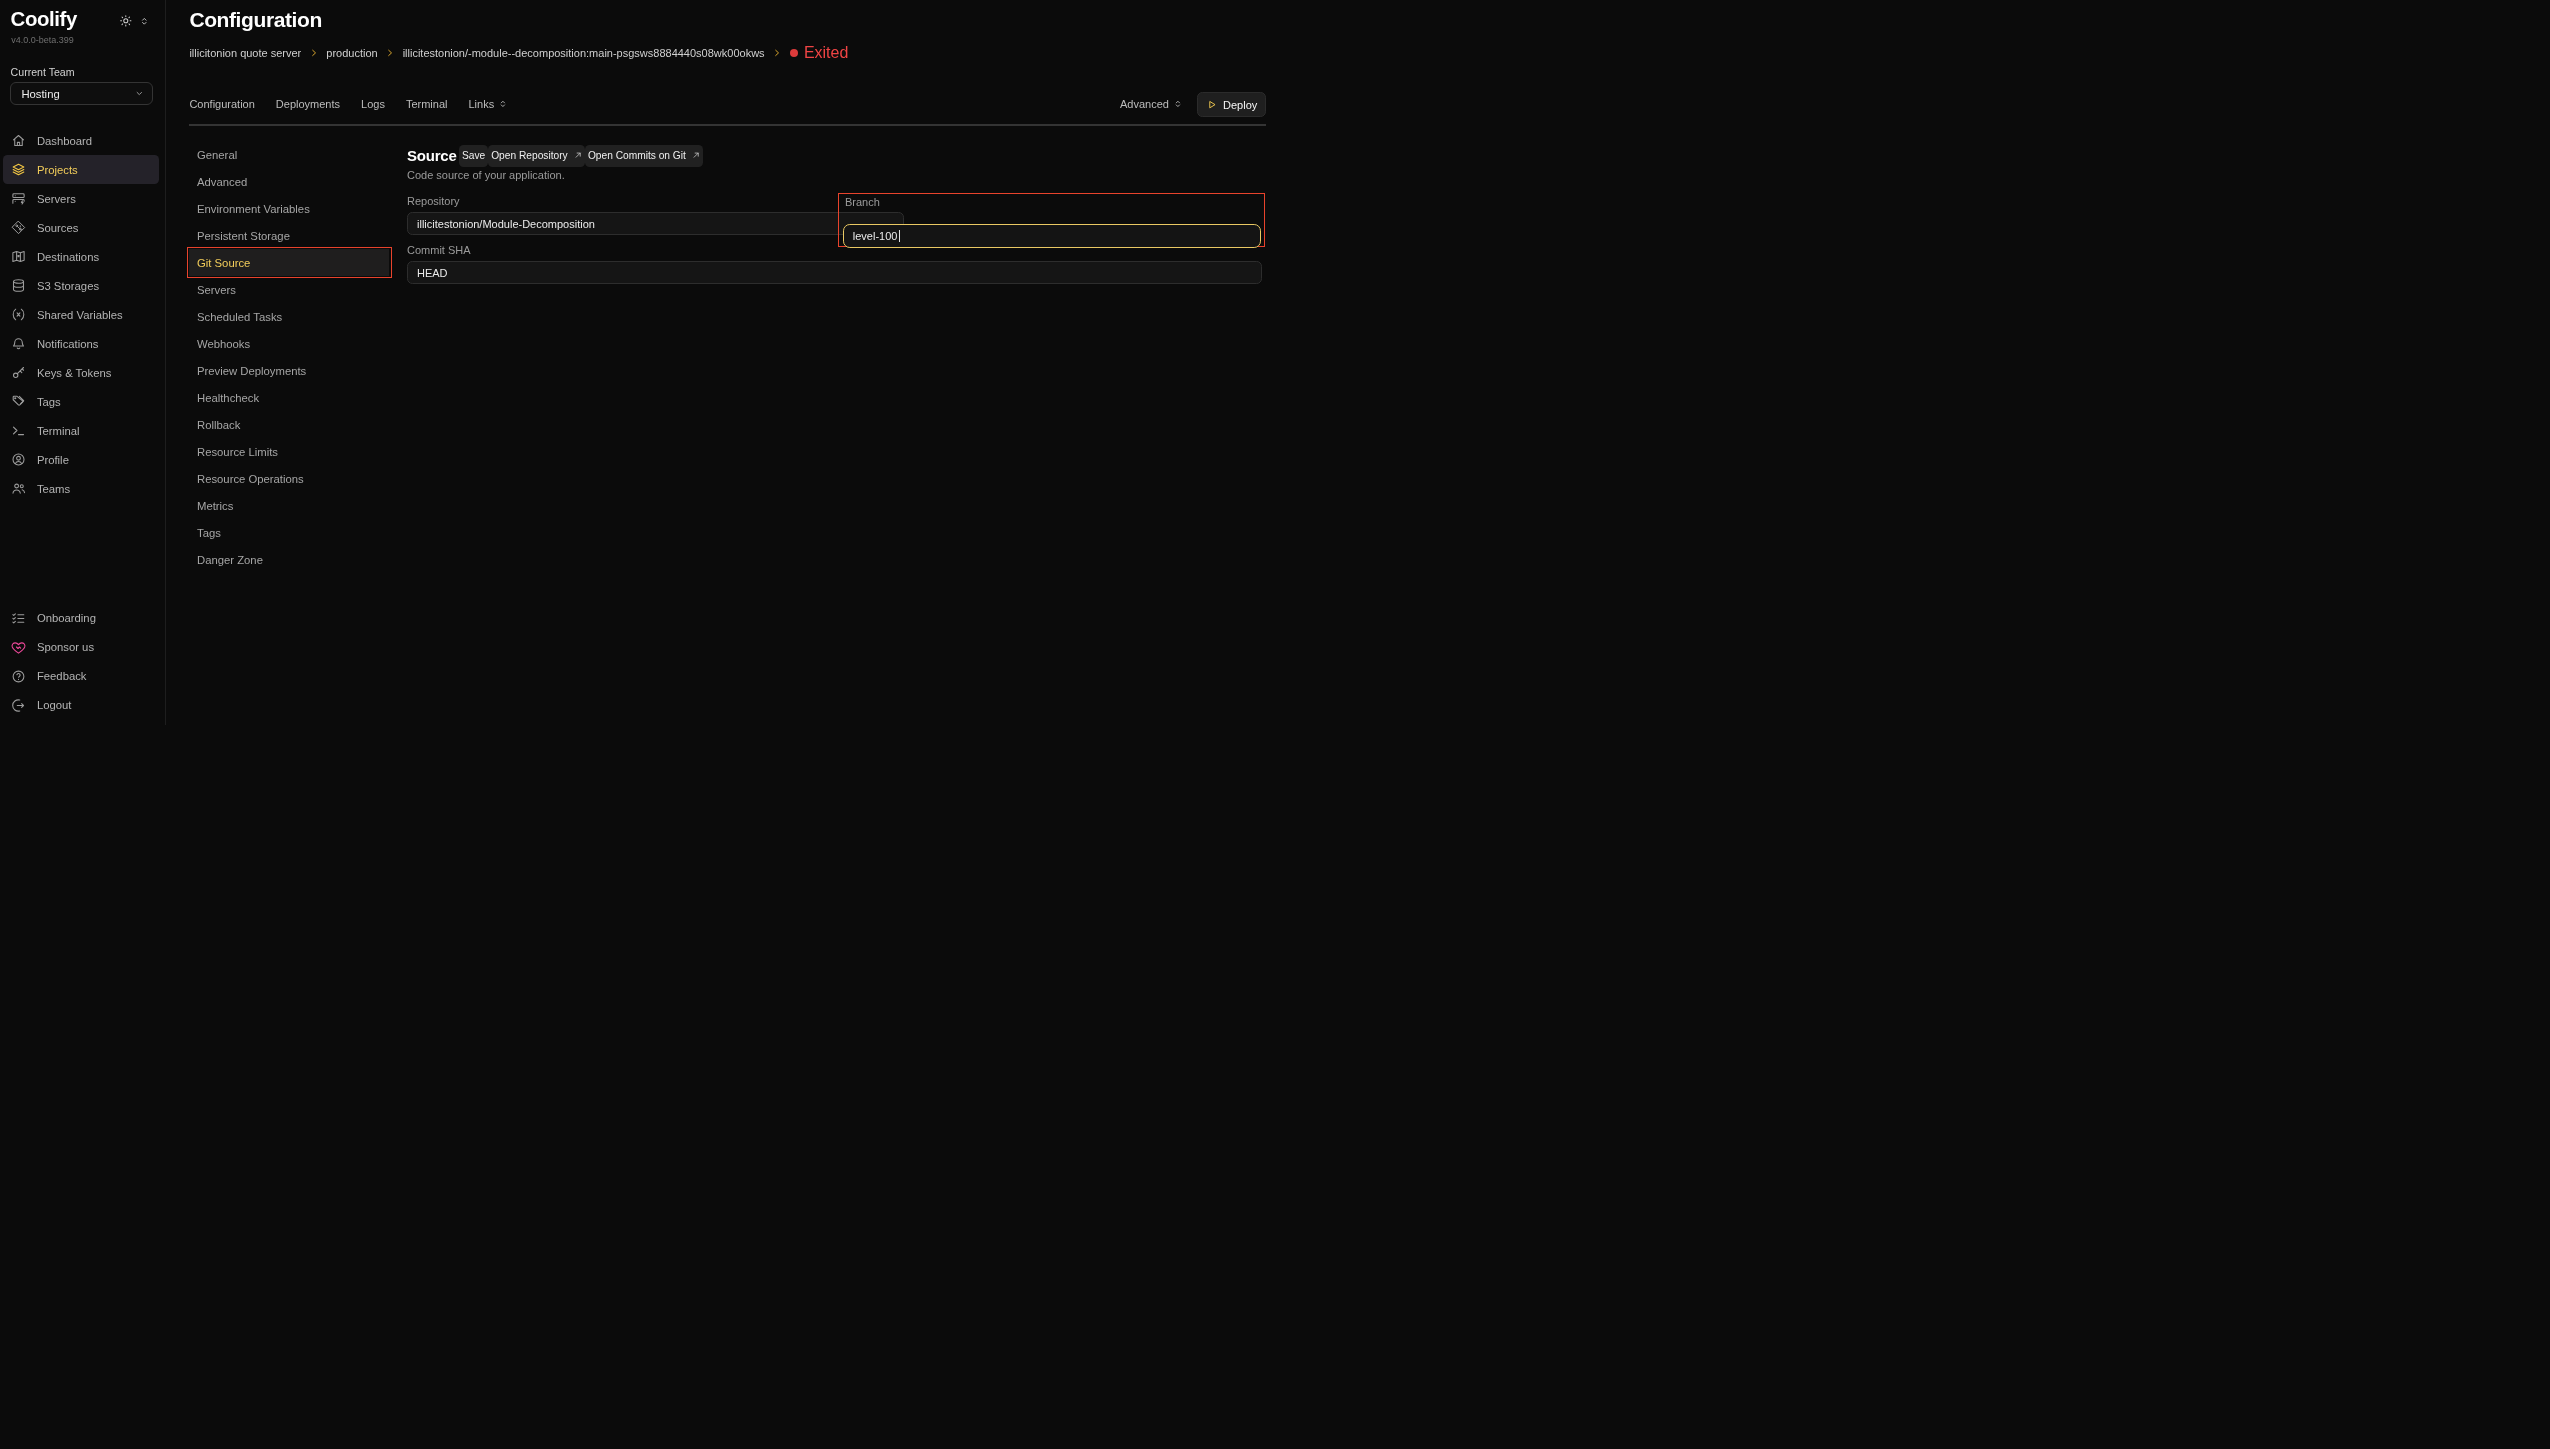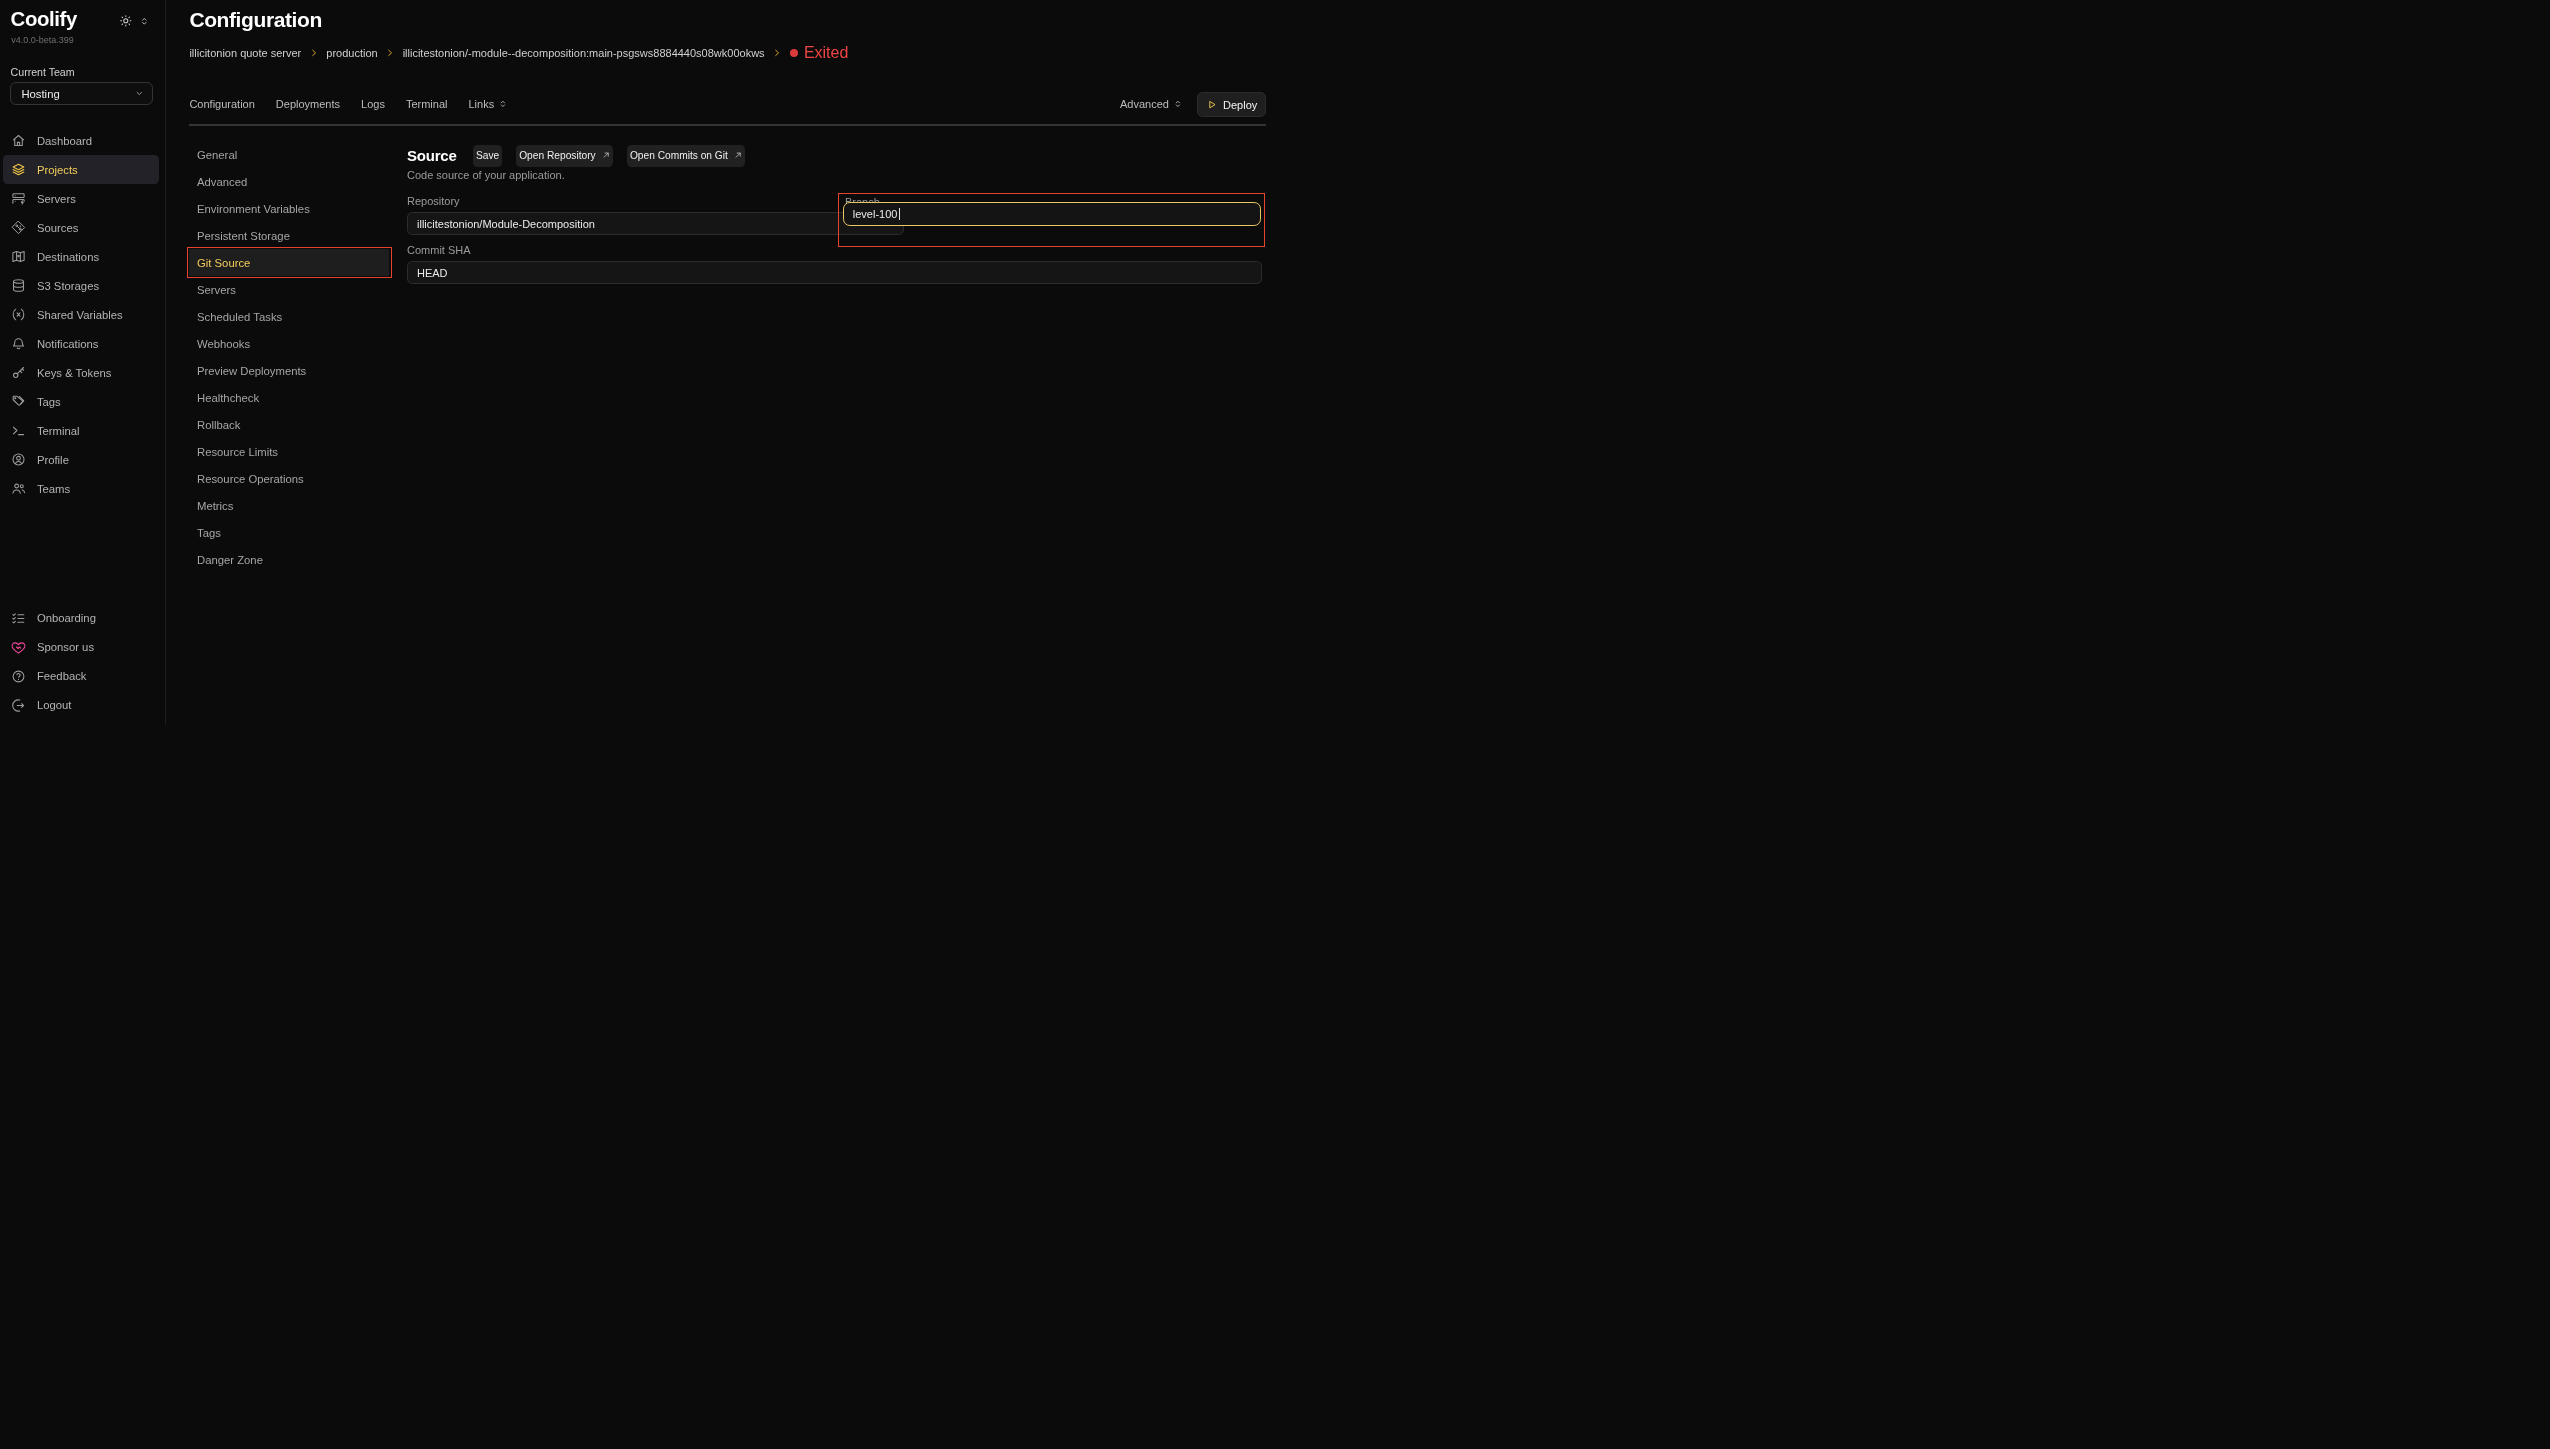--- a/index.html
+++ b/index.html
@@ -59,41 +59,41 @@
   
   .subnav { position: absolute; left: 23.4px; top: 141px; width: 200px; list-style: none; }
   .subnav li { height: 27px; display: flex; align-items: center; padding-left: 7.6px;
     font-size: 11.3px; color: #a6a6a6; cursor: pointer; }
   .subnav li.active { position: relative; background: #1f1e1e; color: #f2cd5a; }
   .subnav li.active::after { content: ""; position: absolute; inset: -2.3px; 
     border: 1.5px solid #e8432c; pointer-events: none; }
 
   
   .source-row { position: absolute; left: 241px; top: 144px; height: 23px; display: flex;
-    align-items: center; gap: 14px; }
+    align-items: center; gap: 0; }
   .section-title { font-size: 15px; font-weight: bold; color: #fff; letter-spacing: -0.2px;
     margin-right: 2.3px; }
   .btn { height: 22px; background: #212121; border: none; border-radius: 4.5px;
     padding: 0 3px; font-size: 10.2px; color: #f0f0f0; display: inline-flex;
     align-items: center; gap: 6px; font-family: inherit; cursor: pointer; }
   .btn .ext { color: #cfcfcf; display: inline-flex; }
   .section-desc { position: absolute; left: 241px; top: 169px; font-size: 11px; color: #9b9b9b; }
   .field-label { position: absolute; font-size: 11px; color: #9b9b9b; }
   .label-repo { left: 241px; top: 195px; }
   .label-sha { left: 241px; top: 244px; }
   .input { position: absolute; height: 23.4px; background: #151515; border: 0.8px solid #2d2d2d;
     border-radius: 5.3px; display: flex; align-items: center; padding-left: 9px;
     font-size: 11px; color: #ebebeb; cursor: text; }
   .input-repo { left: 241px; top: 212px; width: 497px; }
   .input-sha { left: 241px; top: 261px; width: 855px; }
 
   .branch-annotation { position: absolute; left: 672px; top: 193px; width: 427px; height: 54px;
     border: 1.5px solid #e8432c; }
   .branch-annotation .field-label { left: 6px; top: 2.3px; }
-  .input-branch { left: 3.8px; top: 8px; width: 418px; height: 24px; background: #141414;
+  .input-branch { left: 3.8px; top: 30px; width: 418px; height: 24px; background: #141414;
     border: 1.5px solid #e9c863; border-radius: 6.8px; }
   .caret { display: inline-block; width: 1.5px; height: 12px; background: #e0e0e0;
     margin-left: 1.5px; animation: blink 1.1s steps(1) infinite; }
   @keyframes blink { 50% { opacity: 0; } }
 
   svg { display: block; }
 </style>
 </head>
 <body>
 

